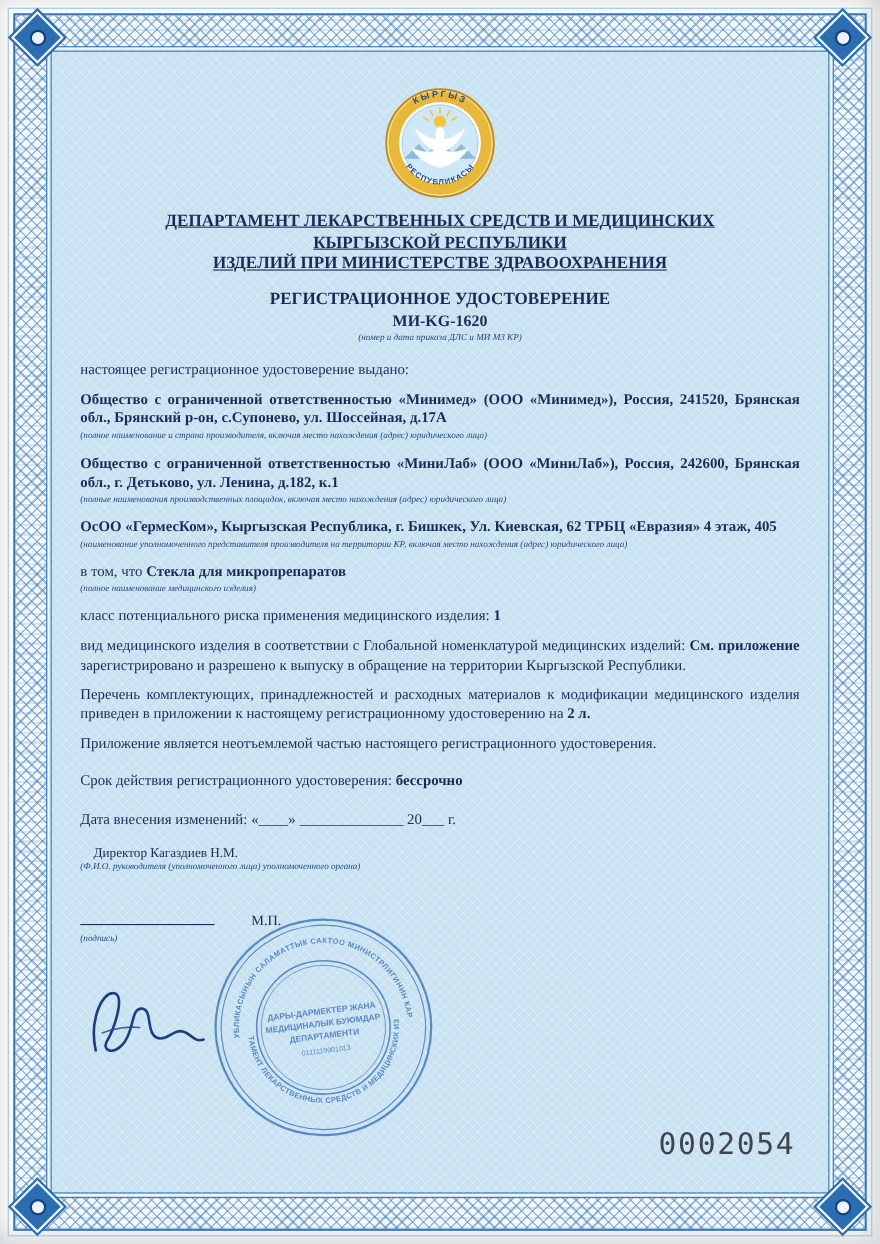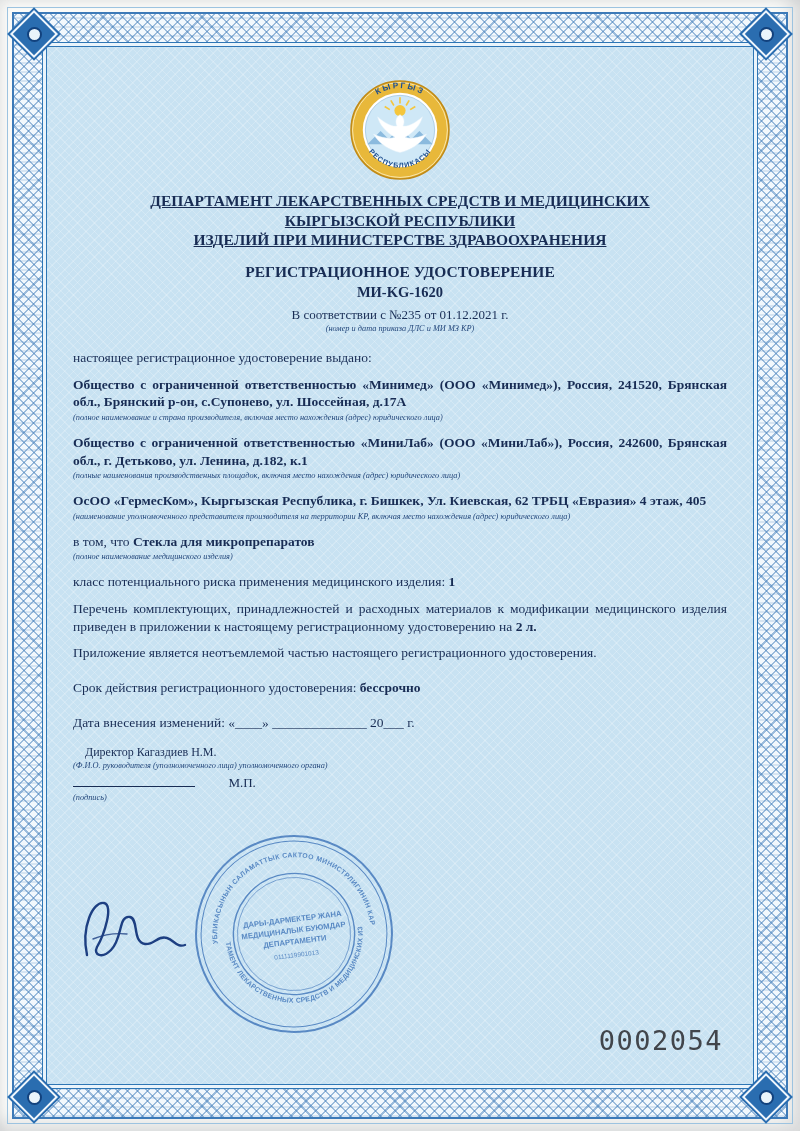--- a/index.html
+++ b/index.html
@@ -40,21 +40,21 @@
   .order-line{text-align:center;font-size:13px;margin-top:6px;}
   .small-note{font-size:8.3px;font-style:italic;color:#23467a;}
   .order-note{text-align:center;margin-top:1px;}
   .doc-body{padding:16px 26px 0;font-size:13.5px;line-height:1.31;}
   .para{margin:0 0 9px;}
   .para.bold{font-weight:bold;text-align:justify;}
   .para.just{text-align:justify;}
   .note{margin:-7px 0 10px;}
   .mt{margin-top:17px;}
   .director{font-weight:normal;font-size:12px;margin-top:14px;margin-left:12px;}
-  .sig-row{font-size:13.5px;}
+  .sig-row{margin-top:32px;font-size:13.5px;}
   .sig-line{display:inline-block;width:122px;border-bottom:1px solid #182c54;height:14px;}
   .mp{margin-left:30px;font-size:13px;}
   .sig-note{margin-top:2px;}
   .signature-svg{position:absolute;left:26px;top:846px;width:132px;height:80px;z-index:6;}
   .stamp{position:absolute;left:146px;top:786px;width:202px;height:202px;z-index:5;opacity:.82;transform:rotate(-7deg);mix-blend-mode:multiply;}
   .serial{
     position:absolute;right:30px;bottom:28px;z-index:6;
     font-family:"DejaVu Sans Mono","Liberation Mono",monospace;
     font-size:27px;color:#41454b;letter-spacing:1.5px;
   }
@@ -102,40 +102,40 @@
     </div>
 
     <div class="dept">
       <div>ДЕПАРТАМЕНТ ЛЕКАРСТВЕННЫХ СРЕДСТВ И МЕДИЦИНСКИХ</div>
       <div>КЫРГЫЗСКОЙ РЕСПУБЛИКИ</div>
       <div>ИЗДЕЛИЙ ПРИ МИНИСТЕРСТВЕ ЗДРАВООХРАНЕНИЯ</div>
     </div>
 
     <div class="doc-title">РЕГИСТРАЦИОННОЕ УДОСТОВЕРЕНИЕ</div>
     <div class="doc-number">МИ-KG-1620</div>
-    <div class="order-line">В соответствии с №235 от 01.12.2021 г.</div>
     <div class="small-note order-note">(номер и дата приказа ДЛС и МИ МЗ КР)</div>
 
     <div class="doc-body">
       <p class="para">настоящее регистрационное удостоверение выдано:</p>
 
       <p class="para bold">Общество с ограниченной ответственностью «Минимед» (ООО «Минимед»), Россия, 241520, Брянская обл., Брянский р-он, с.Супонево, ул. Шоссейная, д.17А</p>
       <p class="small-note note">(полное наименование и страна производителя, включая место нахождения (адрес) юридического лица)</p>
 
       <p class="para bold">Общество с ограниченной ответственностью «МиниЛаб» (ООО «МиниЛаб»), Россия, 242600, Брянская обл., г. Детьково, ул. Ленина, д.182, к.1</p>
       <p class="small-note note">(полные наименования производственных площадок, включая место нахождения (адрес) юридического лица)</p>
 
       <p class="para bold">ОсОО «ГермесКом», Кыргызская Республика, г. Бишкек, Ул. Киевская, 62 ТРБЦ «Евразия» 4 этаж, 405</p>
       <p class="small-note note">(наименование уполномоченного представителя производителя на территории КР, включая место нахождения (адрес) юридического лица)</p>
 
       <p class="para"><span>в том, что </span><b>Стекла для микропрепаратов</b></p>
       <p class="small-note note">(полное наименование медицинского изделия)</p>
 
       <p class="para"><span>класс потенциального риска применения медицинского изделия: </span><b>1</b></p>
 
+      <p class="para just"><span>вид медицинского изделия в соответствии с Глобальной номенклатурой медицинских изделий: </span><b>См. приложение</b><span> зарегистрировано и разрешено к выпуску в обращение на территории Кыргызской Республики.</span></p>
 
       <p class="para just"><span>Перечень комплектующих, принадлежностей и расходных материалов к модификации медицинского изделия приведен в приложении к настоящему регистрационному удостоверению на </span><b>2 л.</b></p>
 
       <p class="para">Приложение является неотъемлемой частью настоящего регистрационного удостоверения.</p>
 
       <p class="para mt"><span>Срок действия регистрационного удостоверения: </span><b>бессрочно</b></p>
 
 
       <p class="para mt">Дата внесения изменений: «____» ______________ 20___ г.</p>
 

